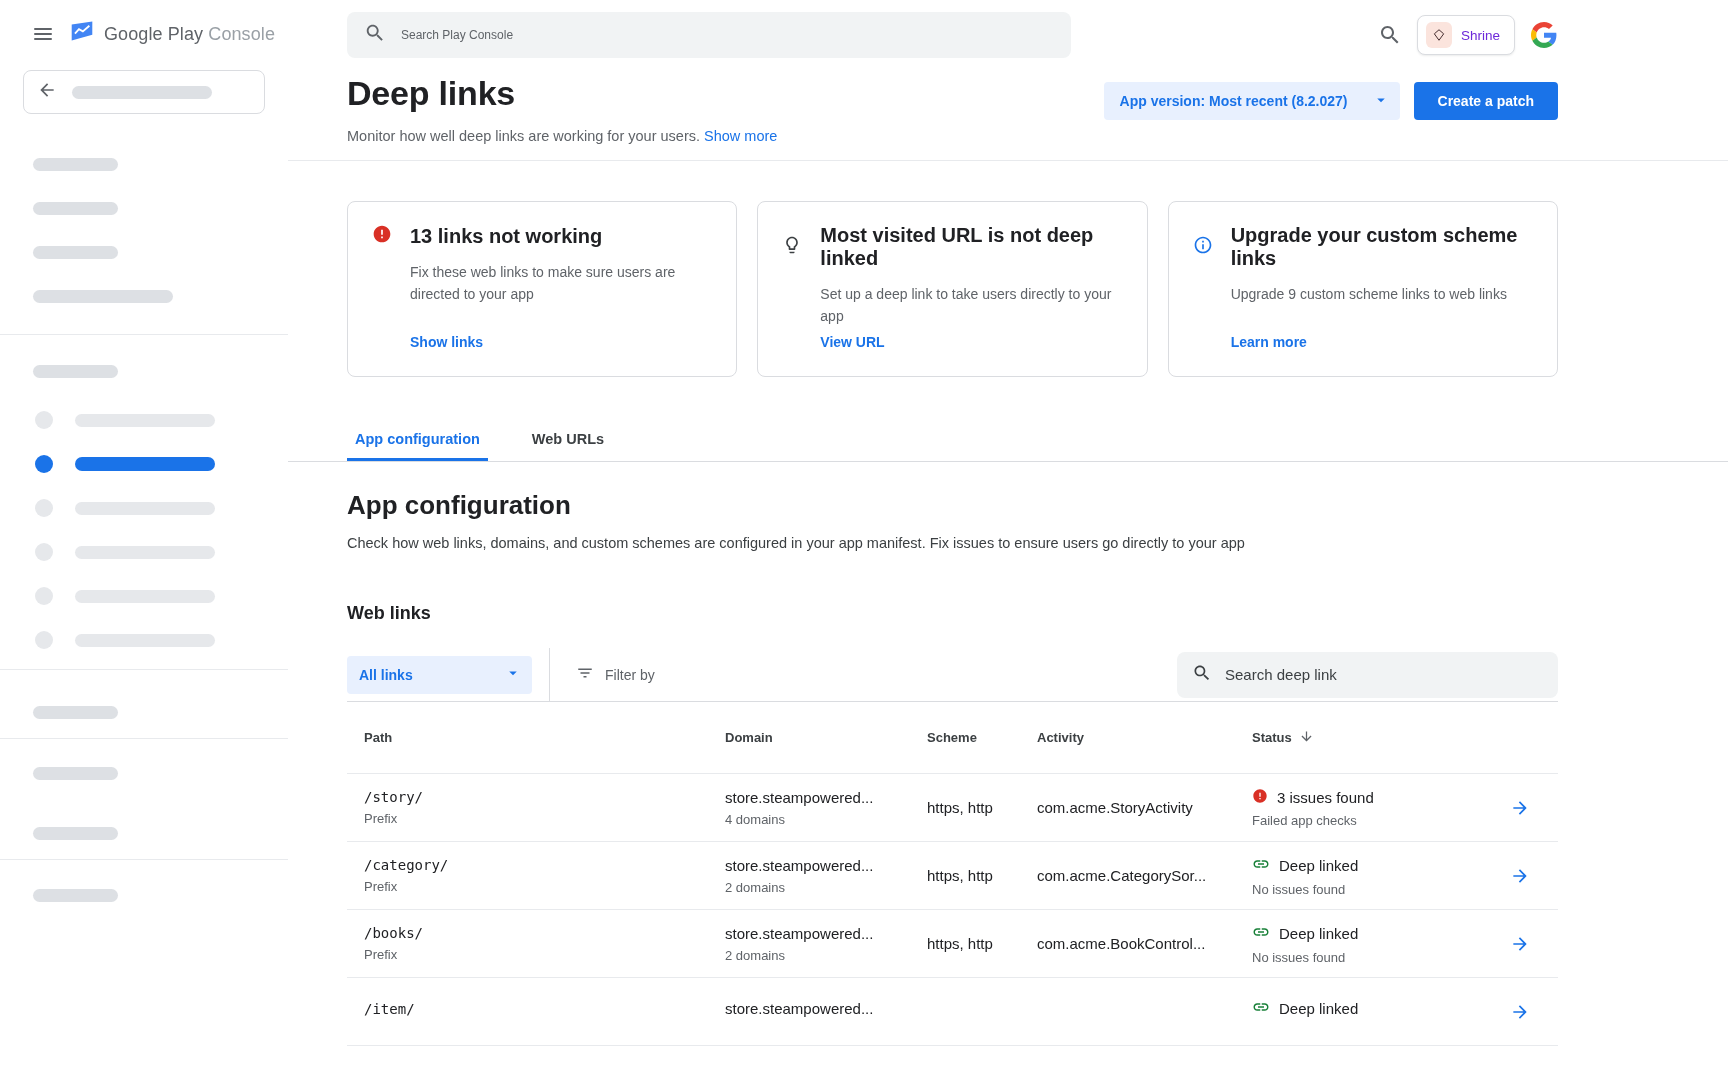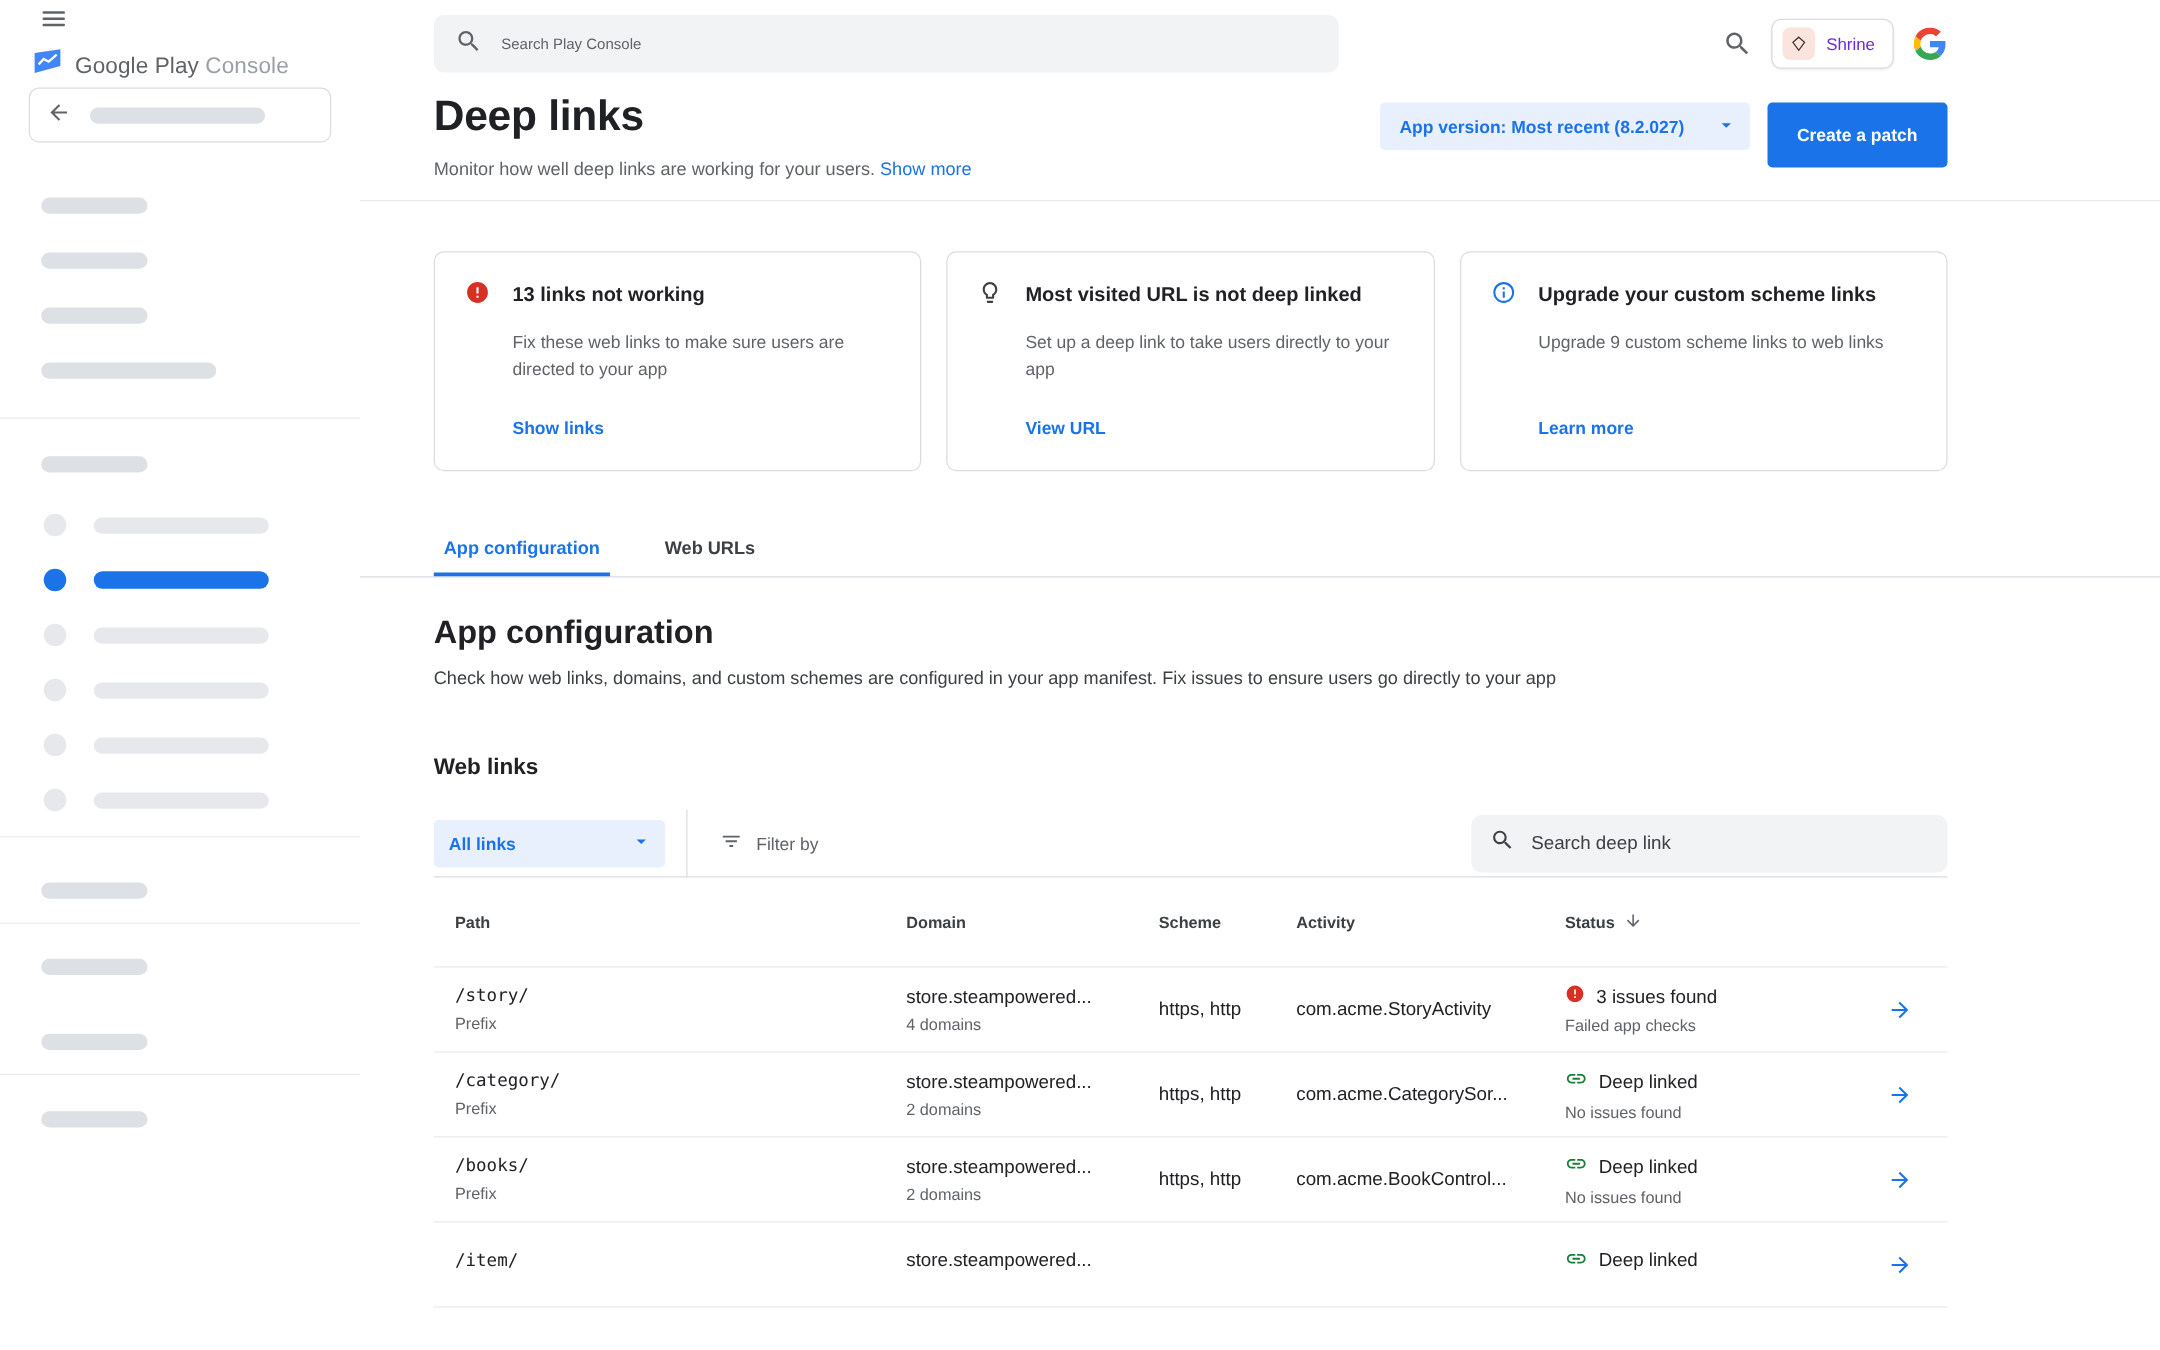--- a/index.html
+++ b/index.html
@@ -2,21 +2,21 @@
 <html><head>
 <meta charset="utf-8">
 <style>
   * { margin:0; padding:0; box-sizing:border-box; }
   html,body { width:1728px; height:1080px; overflow:hidden; background:#fff;
     font-family:"Liberation Sans", sans-serif; color:#202124; }
   .app { display:flex; width:1728px; height:1080px; }
 
   
   .sidebar { width:288px; flex:0 0 288px; height:1080px; background:#fff; }
-  .sb-head { height:68px; display:flex; align-items:flex-start; padding-left:25px; gap:8px;flex-direction:column; }
+  .sb-head { height:68px; display:flex; align-items:center; padding-left:25px; gap:8px; }
   .hamburger { width:36px; height:36px; border:none; background:none; display:flex;
     flex-direction:column; justify-content:center; align-items:center; gap:3px; cursor:pointer; }
   .hamburger span { display:block; width:18px; height:2px; background:#5f6368; border-radius:1px; }
   .logo { display:flex; align-items:center; gap:9px; }
   .logo-text { font-size:18px; letter-spacing:.1px; }
   .logo-primary { color:#5f6368; font-weight:400; }
   .logo-secondary { color:#9aa0a6; font-weight:400; }
   .back-box { margin:2px 23px 0 23px; height:44px; border:1px solid #dadce0; border-radius:8px;
     display:flex; align-items:center; padding:0 13px; gap:15px; cursor:pointer; background:#fff; }
   .skb { height:13px; border-radius:6.5px; background:#dde0e4; }
@@ -53,30 +53,30 @@
 
   .page-head { display:flex; justify-content:space-between; align-items:flex-start;
     padding:16px 170px 0 59px; }
   h1.page-title { font-size:34px; font-weight:600; color:#202124; letter-spacing:-.2px; }
   .subtitle { margin-top:15px; font-size:14.5px; color:#5f6368; }
   .subtitle a, a.link { color:#1a73e8; text-decoration:none; font-weight:500; cursor:pointer; }
   .ph-actions { display:flex; gap:14px; margin-top:8px; }
   .chip-btn { height:38px; background:#e8f0fe; color:#1a73e8; border:none; border-radius:4px;
     font-size:14px; font-weight:700; display:flex; align-items:center; gap:24px;
     padding:0 10px 0 16px; cursor:pointer; font-family:"Liberation Sans", sans-serif; }
-  .primary-btn { height:52px; background:#1a73e8; color:#fff; border:none; border-radius:4px;
+  .primary-btn { height:38px; background:#1a73e8; color:#fff; border:none; border-radius:4px;
     font-size:14px; font-weight:700; padding:0 24px; cursor:pointer;
     font-family:"Liberation Sans", sans-serif; }
   .full-divider { height:1px; background:#e8eaed; margin-top:16px; }
 
   .cards { display:flex; gap:20px; padding:40px 170px 0 59px; }
   .card { flex:1; border:1px solid #dadce0; border-radius:8px; padding:22px 24px;
     min-height:176px; display:flex; flex-direction:column; background:#fff; }
   .card-head { display:flex; align-items:center; gap:18px; }
-  .card-title { font-size:16px; font-weight:700; color:#202124; }
+  .card-title { font-size:20px; font-weight:700; color:#202124; }
   .card-body { margin:14px 0 0 38px; font-size:14px; color:#5f6368; line-height:1.55; max-width:310px; }
   .card-action { margin:auto 0 4px 38px; font-size:14px; font-weight:700; color:#1a73e8;
     text-decoration:none; cursor:pointer; }
 
   .tabs-wrap { margin-top:40px; border-bottom:1px solid #dadce0; }
   .tabs { margin-left:59px; display:flex; gap:36px; }
   .tab { padding:14px 8px 11px 8px; font-size:14.5px; font-weight:700; color:#3c4043;
     border-bottom:3px solid transparent; cursor:pointer; }
   .tab.active { color:#1a73e8; border-bottom-color:#1a73e8; }
 

